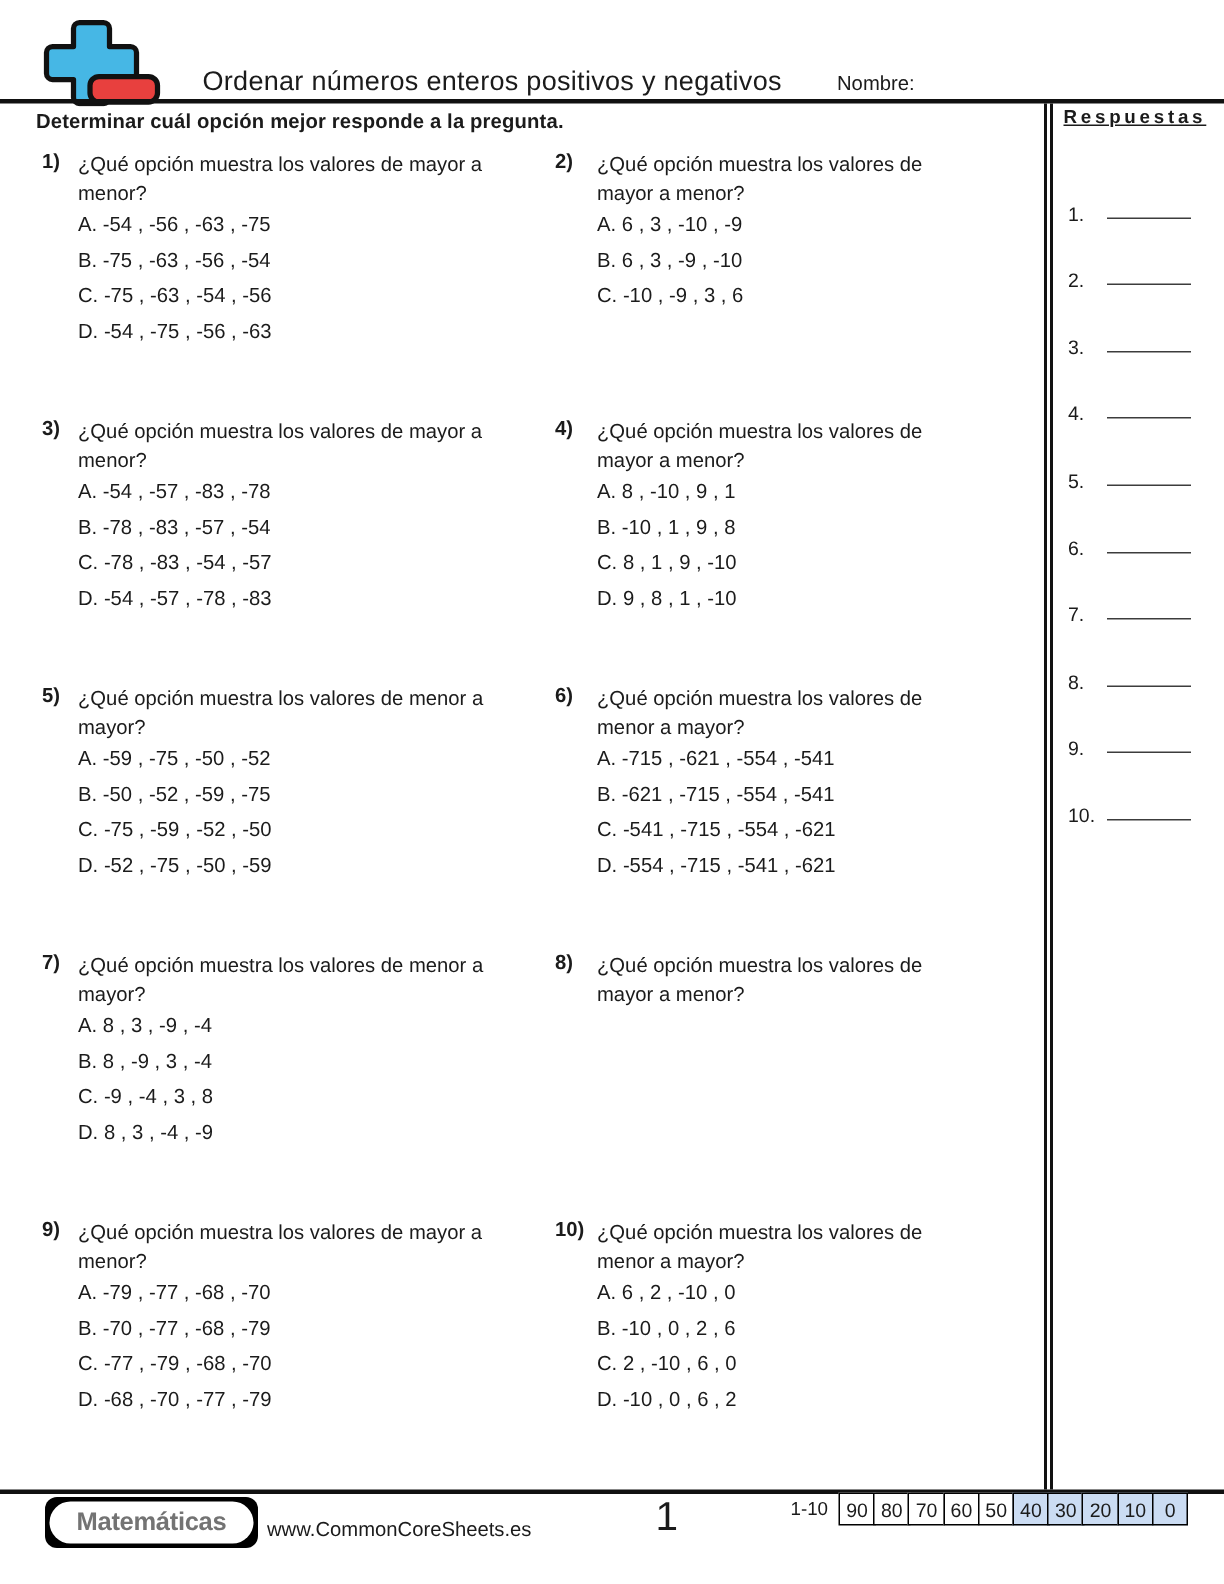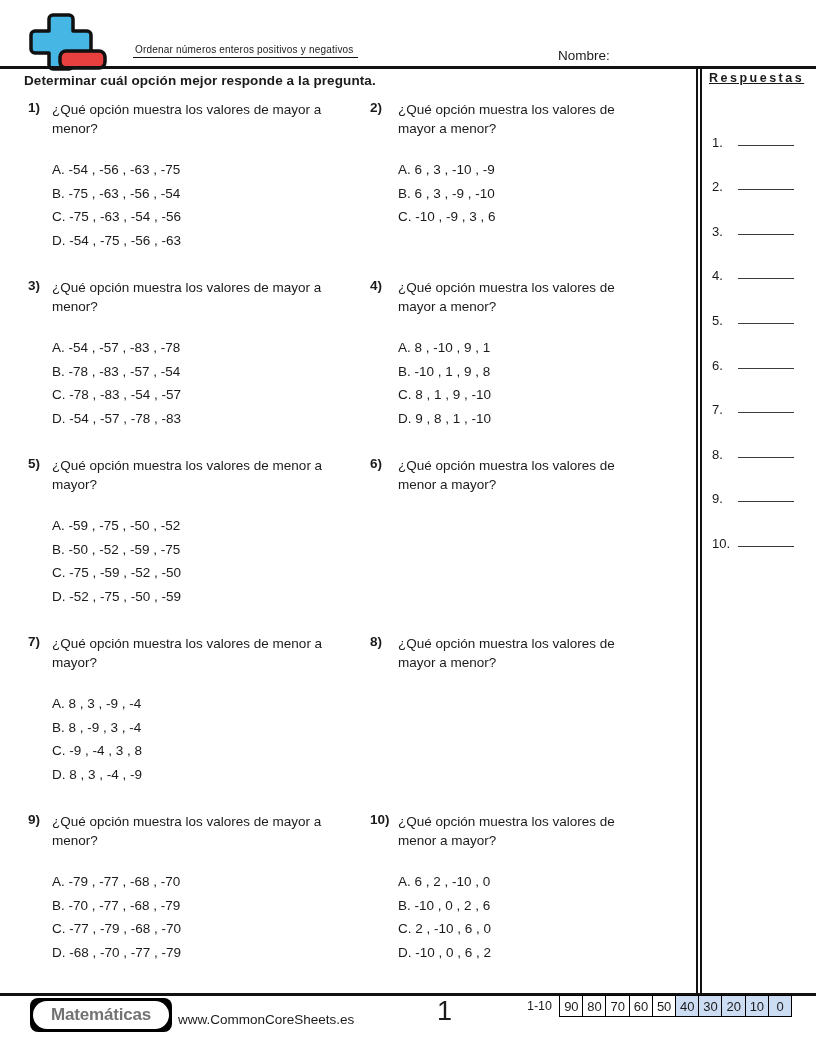--- a/index.html
+++ b/index.html
@@ -13,41 +13,41 @@
     width: 816px;
     height: 1056px;
     background: #fff;
     overflow: hidden;
   }
 
   
   .logo { position: absolute; left: 26px; top: 13px; }
   .page-title {
     position: absolute; left: 133px; top: 44px;
-    font-size: 10px; letter-spacing: .2px;
+    font-size: 18px; letter-spacing: .2px;
     border-bottom: 1.5px solid #111; padding: 0 4px 2px 2px;
   }
   .name-label { position: absolute; left: 558px; top: 48px; font-size: 13.5px; }
   .header-rule { position: absolute; left: 0; top: 66px; width: 816px; height: 3px; background: #111; }
 
   
   .content { position: absolute; left: 0; top: 69px; width: 697px; height: 924px; }
   .instruction { margin: 4px 0 0 24px; font-size: 13.5px; font-weight: bold; letter-spacing: .1px; }
   .questions {
     position: absolute; left: 0; top: 31px; width: 697px;
     display: grid; grid-template-columns: 345px 1fr; grid-auto-rows: 178px;
   }
   .question { padding-left: 28px; font-size: 13.5px; }
   .question:nth-child(even) { padding-left: 25px; }
   .q-head { display: flex; }
   .q-num { font-weight: bold; width: 24px; flex: 0 0 24px; }
   .question:nth-child(even) .q-num { width: 28px; flex: 0 0 28px; }
   .q-prompt { line-height: 19px; max-width: 302px; }
   .question:nth-child(even) .q-prompt { max-width: 252px; }
-  .q-options { margin-top: 20px; margin-left: 24px; }
+  .q-options { margin-top: 0; margin-left: 24px; }
   .question:nth-child(even) .q-options { margin-left: 28px; }
   .q-option { line-height: 23.6px; white-space: nowrap; }
 
   
   .sidebar-divider {
     position: absolute; left: 696px; top: 69px; width: 6px; height: 924px;
     border-left: 2px solid #111; border-right: 2px solid #111;
   }
   .answers-panel { position: absolute; left: 703px; top: 66px; width: 113px; height: 924px; }
   .answers-title {
@@ -160,20 +160,26 @@
             <div class="q-option">C. -75 , -59 , -52 , -50</div>
             <div class="q-option">D. -52 , -75 , -50 , -59</div>
           </div>
   </div>
 
   <div class="question">
     <div class="q-head">
       <span class="q-num">6)</span>
       <span class="q-prompt">¿Qué opción muestra los valores de menor a mayor?</span>
     </div>
+    <div class="q-options">
+            <div class="q-option">A. -715 , -621 , -554 , -541</div>
+            <div class="q-option">B. -621 , -715 , -554 , -541</div>
+            <div class="q-option">C. -541 , -715 , -554 , -621</div>
+            <div class="q-option">D. -554 , -715 , -541 , -621</div>
+          </div>
   </div>
 
   <div class="question">
     <div class="q-head">
       <span class="q-num">7)</span>
       <span class="q-prompt">¿Qué opción muestra los valores de menor a mayor?</span>
     </div>
     <div class="q-options">
             <div class="q-option">A. 8 , 3 , -9 , -4</div>
             <div class="q-option">B. 8 , -9 , 3 , -4</div>

